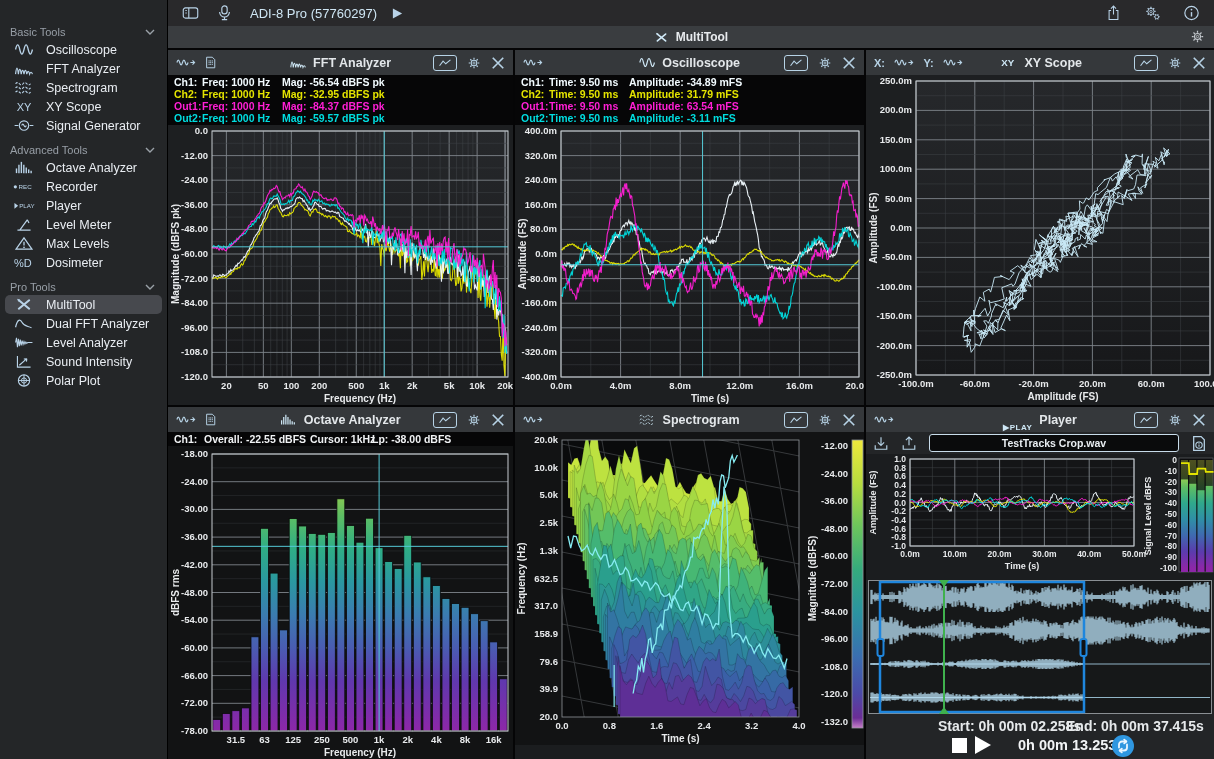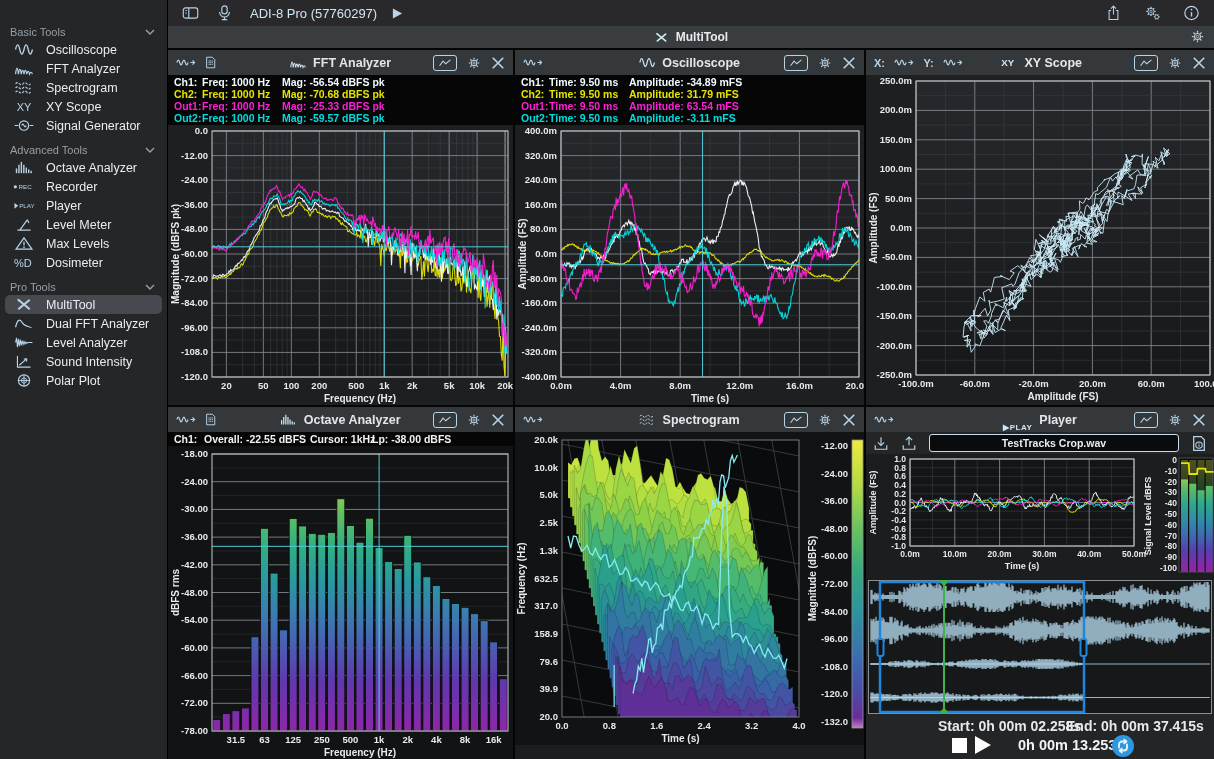--- a/index.html
+++ b/index.html
@@ -387,26 +387,26 @@
         </div>
         <div class="info" id="fft-info">
             <div class="info-row" style="color: rgb(242, 251, 255);">
               <span class="i-ch">Ch1:</span>
               <span class="i-a">Freq: 1000 Hz</span>
               <span>Mag: -56.54 dBFS pk</span>
             </div>
             <div class="info-row" style="color: rgb(228, 228, 0);">
               <span class="i-ch">Ch2:</span>
               <span class="i-a">Freq: 1000 Hz</span>
-              <span>Mag: -70.68 dBFS pk</span>
+              <span>Mag: -32.95 dBFS pk</span>
             </div>
             <div class="info-row" style="color: rgb(255, 31, 213);">
               <span class="i-ch">Out1:</span>
               <span class="i-a">Freq: 1000 Hz</span>
-              <span>Mag: -25.33 dBFS pk</span>
+              <span>Mag: -84.37 dBFS pk</span>
             </div>
             <div class="info-row" style="color: rgb(0, 221, 224);">
               <span class="i-ch">Out2:</span>
               <span class="i-a">Freq: 1000 Hz</span>
               <span>Mag: -59.57 dBFS pk</span>
             </div>
           </div>
         <div class="chartbox">
             <svg id="svg-fft" width="345" height="280" viewBox="0 0 345 280">
               <defs>

